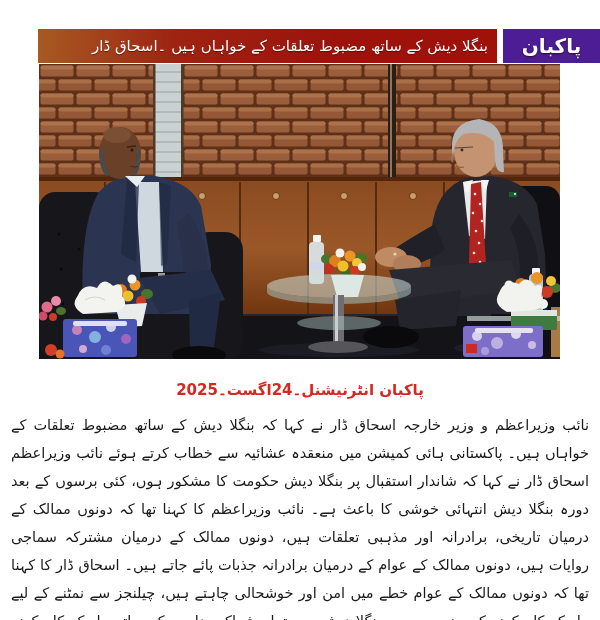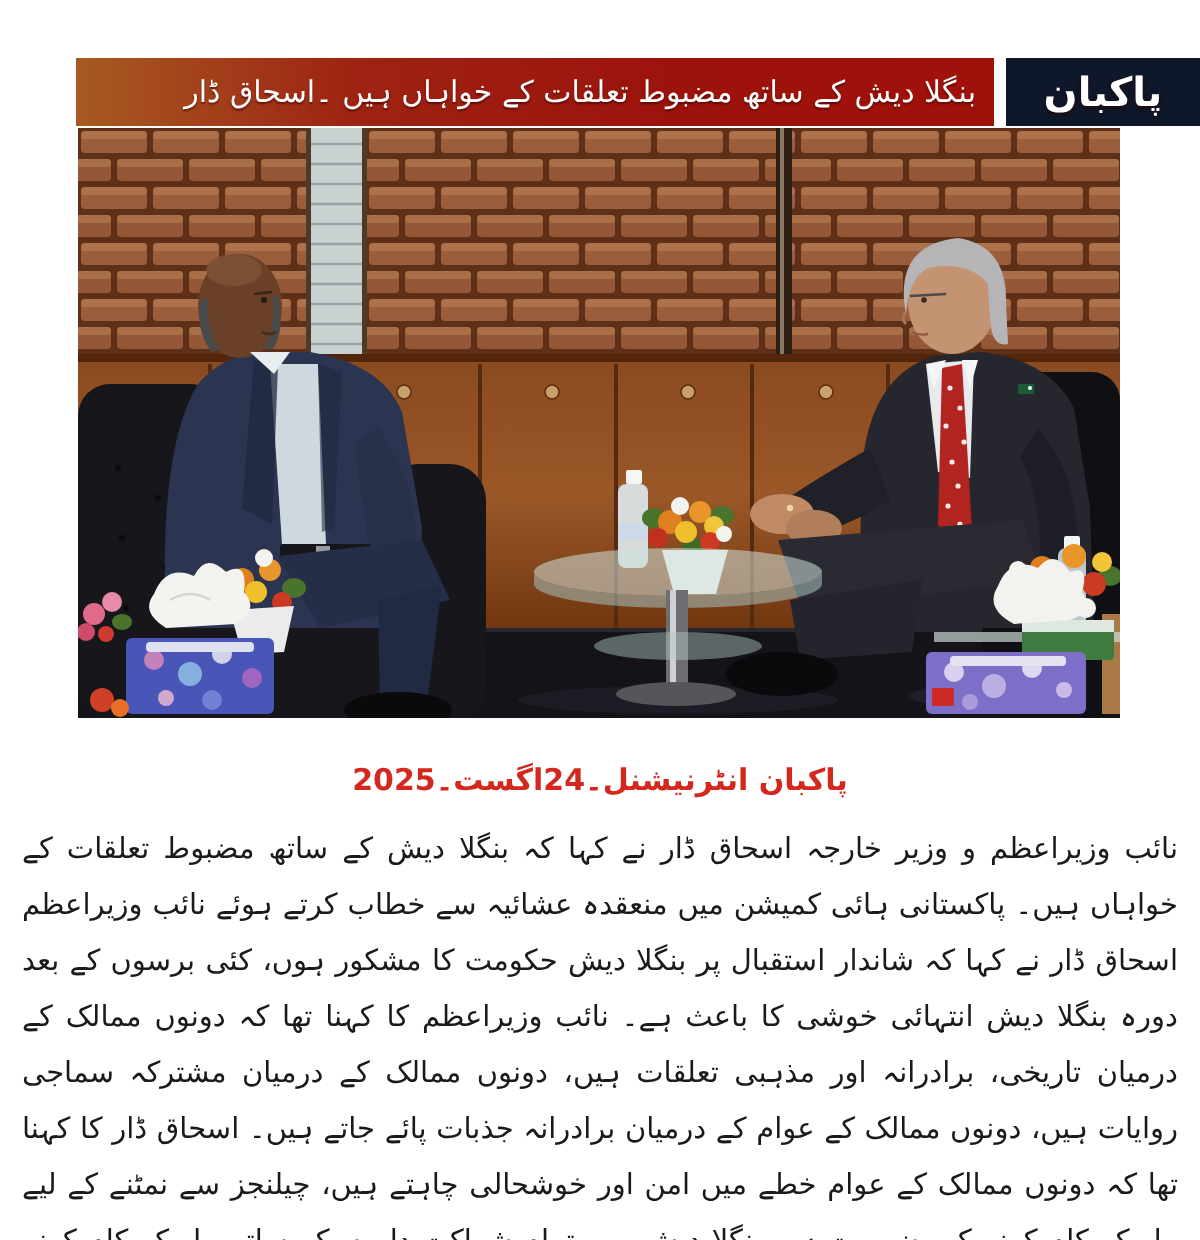--- a/index.html
+++ b/index.html
@@ -14,21 +14,21 @@
     background:linear-gradient(90deg,#a75a22 0%,#9e2312 30%,#9c130c 65%,#a0110a 100%);
     display:flex;align-items:center;justify-content:flex-end;
     padding-right:9px;box-sizing:border-box;
   }
   .headline-bar .headline{
     direction:rtl;color:#ffffff;font-size:15px;white-space:nowrap;
     text-shadow:0 1px 1px rgba(60,0,0,.6);
   }
   .masthead-sep{position:absolute;left:497px;top:10px;width:6px;height:34px;background:#ffffff;}
   .logo-block{
-    position:absolute;left:503px;top:10px;width:97px;height:34px;background:#0f172a;
+    position:absolute;left:503px;top:10px;width:97px;height:34px;background:#4c1d95;
     display:flex;align-items:center;justify-content:center;cursor:pointer;
   }
   .logo-block .logo{
     direction:rtl;color:#ffffff;font-weight:bold;font-size:20px;
     text-shadow:0 1px 2px rgba(40,0,0,.7);
   }
   
   .photo{
     position:absolute;left:39px;top:45px;width:521px;height:295px;margin:0;padding:0;
     overflow:hidden;background:#8f5130;

